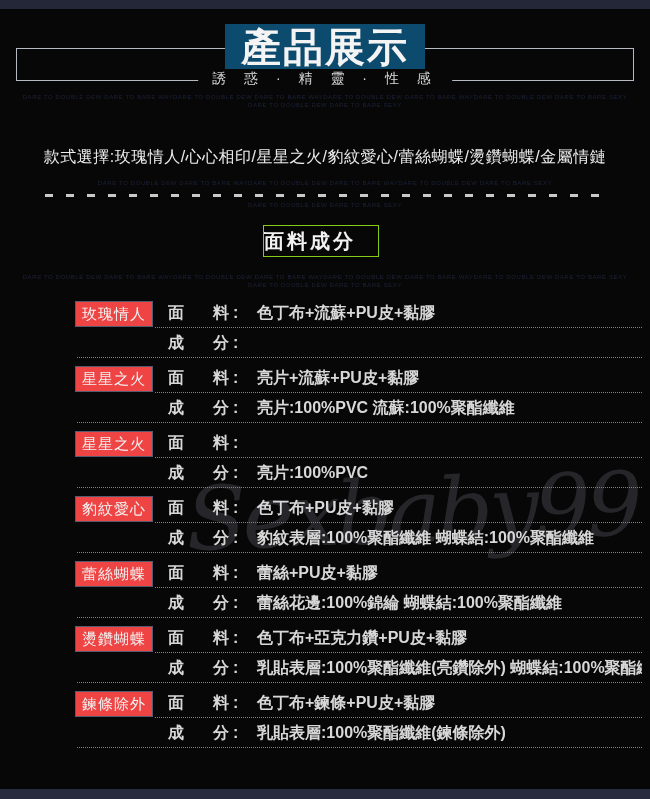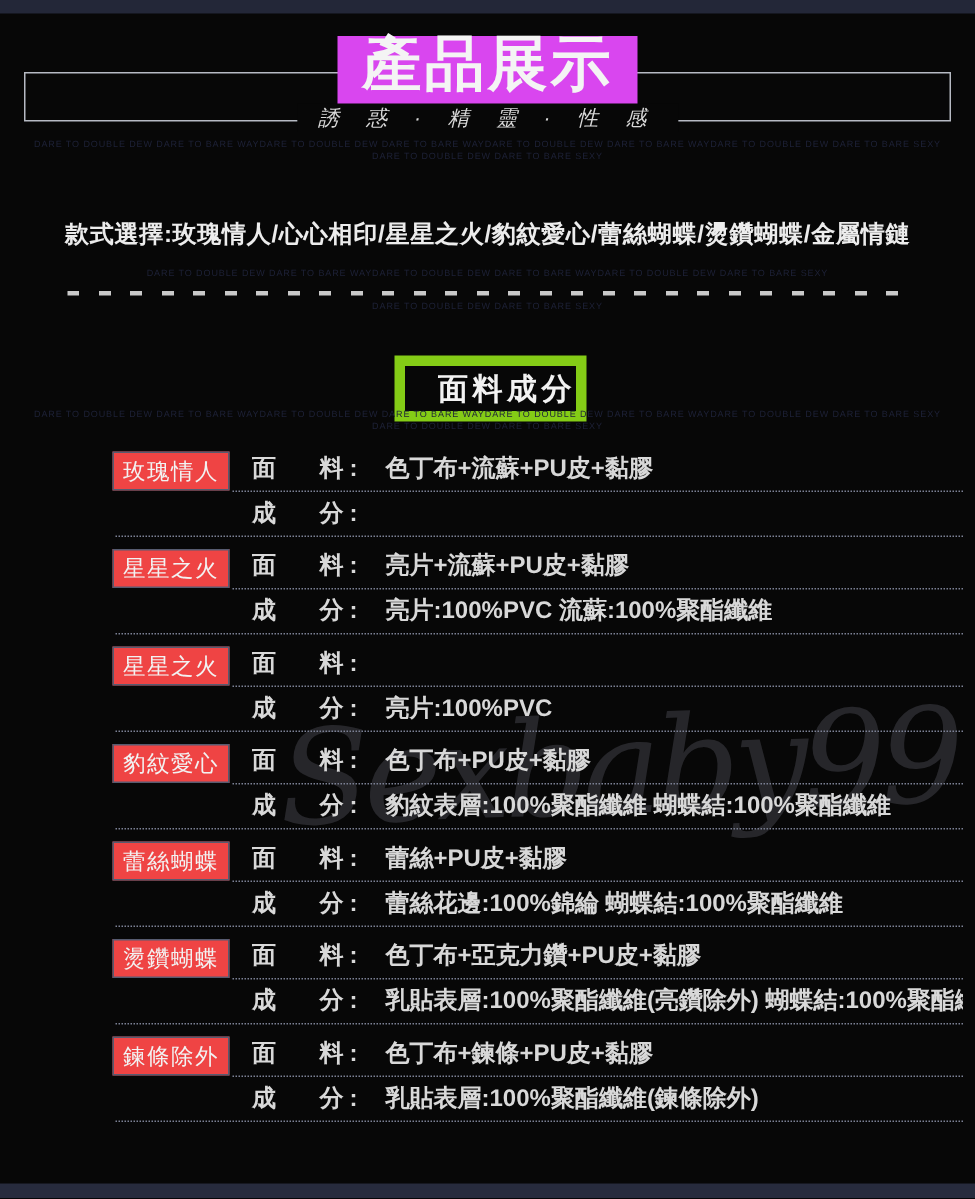--- a/index.html
+++ b/index.html
@@ -9,45 +9,45 @@
     font-family:"Liberation Sans","DejaVu Sans",sans-serif;
   }
   .strip { position:absolute; left:0; width:650px; }
   .strip.top { top:0; height:9px; background:#232738; }
   .strip.bottom { bottom:0; height:10px; background:#272b3d; }
 
   
   .hbox { position:absolute; left:16px; top:48px; width:616px; height:31px;
           border:1px solid #b6bac3; }
   .title { position:absolute; top:24px; left:50%; transform:translateX(-50%);
-           margin:0; padding:0 16px; background:#d946ef; z-index:2;
-           font-family:Liberation Mono, monospace;
+           margin:0; padding:0 16px; background:#0c4a6e; z-index:2;
+           font-family:Liberation Sans, sans-serif;
            font-size:40px; font-weight:700; color:#f4f4f4; line-height:46px;
            letter-spacing:2px; white-space:nowrap; }
   .subtitle { position:absolute; top:69px; left:50%; transform:translateX(-50%);
               background:#070707; padding:0 14px; z-index:2; white-space:nowrap;
-              color:#d9d9d9; font-size:14px; letter-spacing:7px; line-height:19px;font-style:italic; }
+              color:#d9d9d9; font-size:14px; letter-spacing:7px; line-height:19px; }
   .fineprint { position:absolute; left:0; width:650px; text-align:center;
                color:#1e2238; font-size:6px; letter-spacing:0.6px; line-height:8px;
                white-space:nowrap; overflow:hidden; }
   .fp1 { top:93px; } .fp2 { top:101px; }
   .fpa { top:179px; } .fpb { top:201px; }
   .fpc { top:273px; } .fpd { top:281px; }
 
   .style-line { position:absolute; top:147px; left:0; width:650px; text-align:center;
-                color:#ececec; font-size:16px; font-weight:700; letter-spacing:0.5px;
+                color:#ececec; font-size:16px; font-weight:400; letter-spacing:0.5px;
                 line-height:20px; white-space:nowrap; }
 
   .dashes { position:absolute; top:194px; left:45px; width:560px; height:3px;
             background:repeating-linear-gradient(90deg,#c9c9c9 0px,#c9c9c9 8px,
                        transparent 8px,transparent 21px); }
 
-  .section-box { position:absolute; left:263px; top:237px; width:114px; height:30px;
-                 border:7px solid #84cc16; display:flex; align-items:center;
-                 justify-content:flex-end; }
+  .section-box { position:absolute; left:263px; top:225px; width:114px; height:30px;
+                 border:1px solid #84cc16; display:flex; align-items:center;
+                 justify-content:flex-start; }
   .section-box span { color:#f2f2f2; font-size:20px; letter-spacing:3px; font-weight:600; }
 
   .watermark { position:absolute; left:186px; top:460px; z-index:1;
                font-family:"DejaVu Serif","Liberation Serif",serif; font-style:italic;
                font-size:88px; letter-spacing:-4px; color:rgba(148,152,170,0.22);
                transform:rotate(-2deg); white-space:nowrap; }
 
   
   .ftable { position:absolute; left:75px; top:300px; width:567px; z-index:2; }
   .frow { position:relative; height:65px; }

